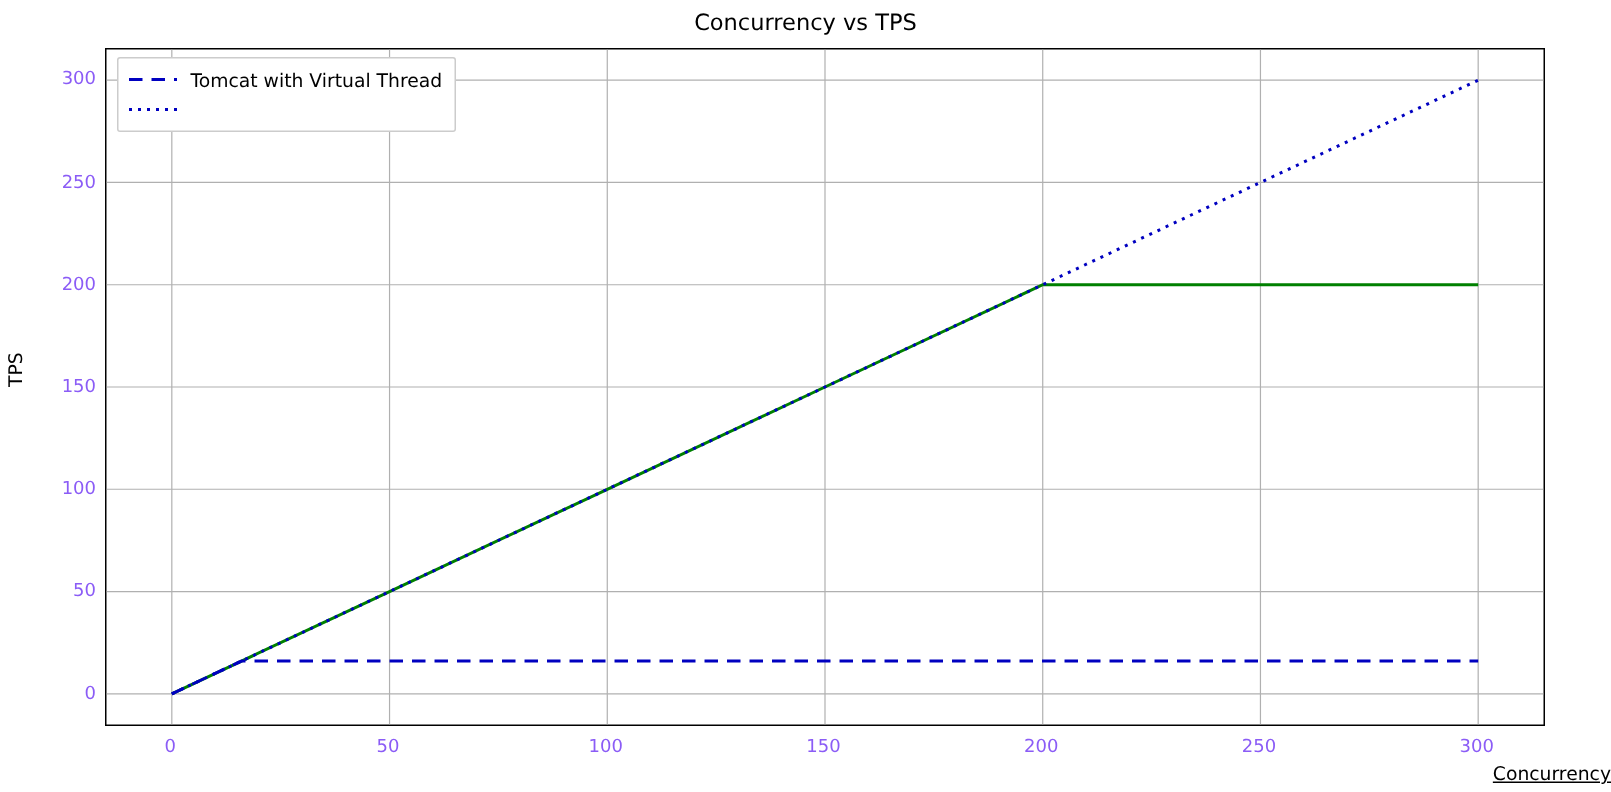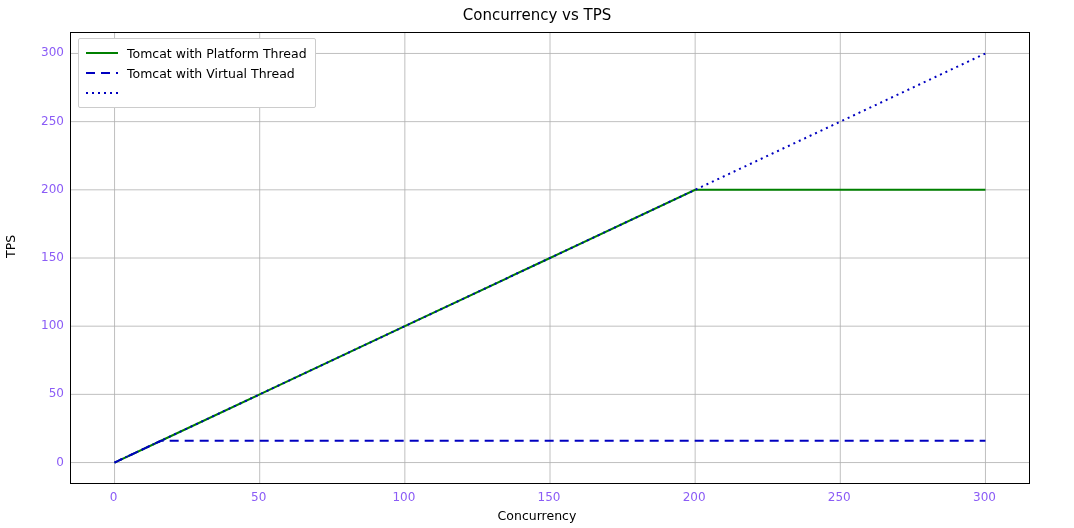--- a/index.html
+++ b/index.html
@@ -42,22 +42,23 @@
     font-size: 12px;
     color: #8b5cf6;
   }
   .x-tick { top: 490px; transform: translateX(-50%); }
   .y-tick { text-align: right; width: 50px; left: 14px; transform: translateY(-50%); }
   .xlabel {
     position: absolute;
     top: 508px;
     left: 0;
     width: 100%;
-    text-align: center;
+    text-align: right;
     font-size: 12.5px;
+    text-decoration: underline;
   }
   .ylabel {
     position: absolute;
     left: 10px;
     top: 258px;
     transform: rotate(-90deg) translate(0, -50%);
     transform-origin: left top;
     font-size: 12.5px;
   }
   .legend {
@@ -136,28 +137,20 @@
       <div class="axis-tick y-tick" style="top: 120.636px;">250</div>
       <div class="axis-tick y-tick" style="top: 52.4545px;">300</div>
     </div>
 
   <div class="xlabel">Concurrency</div>
 
   <div class="legend">
     <div class="legend-row">
       <span class="legend-swatch">
         <svg width="34" height="14">
-            <line id="lsw0" x1="1" y1="7" x2="33" y2="7" stroke-width="2" stroke="#008000"></line>
-          </svg>
-      </span>
-      <span>Tomcat with Platform Thread</span>
-    </div>
-    <div class="legend-row">
-      <span class="legend-swatch">
-        <svg width="34" height="14">
             <line id="lsw1" x1="1" y1="7" x2="33" y2="7" stroke-width="2" stroke="#0000c0" stroke-dasharray="9 6"></line>
           </svg>
       </span>
       <span>Tomcat with Virtual Thread</span>
     </div>
     <div class="legend-row">
       <span class="legend-swatch">
         <svg width="34" height="14">
             <line id="lsw2" x1="1" y1="7" x2="33" y2="7" stroke-width="2" stroke="#0000c0" stroke-dasharray="2 4"></line>
           </svg>

